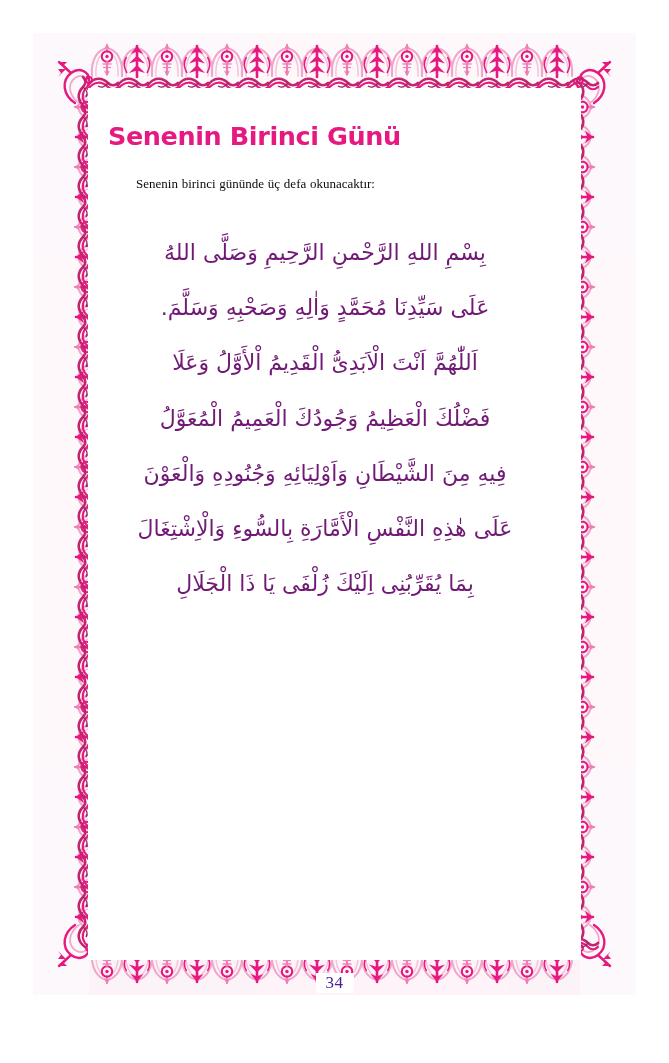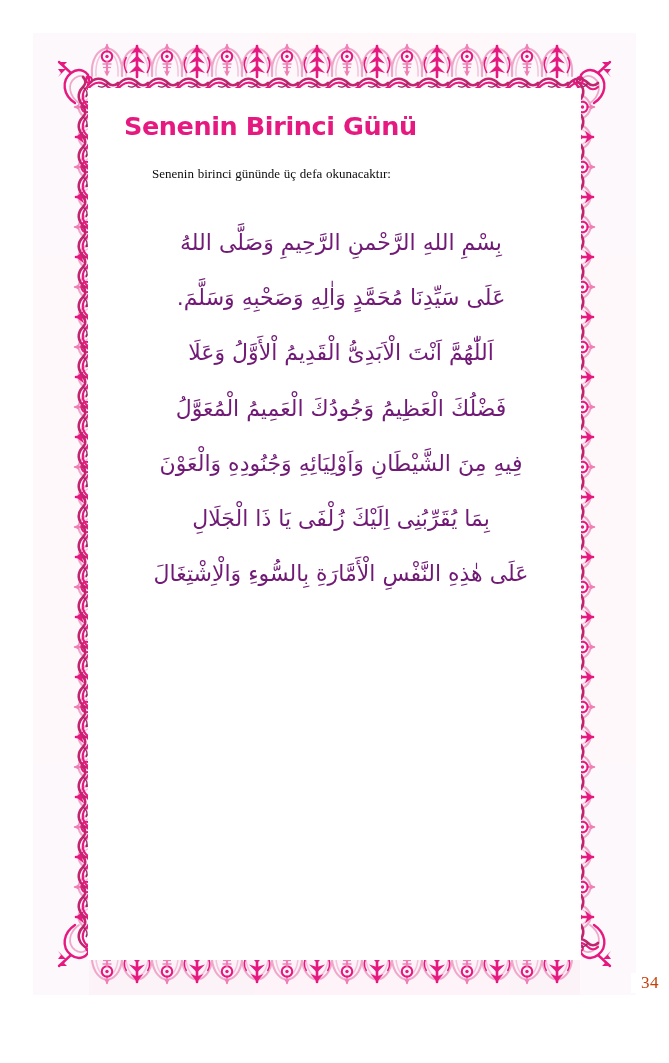--- a/index.html
+++ b/index.html
@@ -37,23 +37,22 @@
     top: 88px;
     width: 493px;
     height: 872px;
     background: #ffffff;
     box-sizing: border-box;
   }
 
   .content-inner {
     position: absolute;
     left: 17px;
-    top: 22px;
+    top: 32px;
     width: 440px;
-    margin-left: 16px;
   }
 
   
   #heading {
     color: #e5197f;
     font-family: "DejaVu Sans", "Liberation Sans", sans-serif;
     font-weight: bold;
     font-size: 25.5px;
     line-height: 33px;
     letter-spacing: -0.4px;
@@ -96,24 +95,24 @@
     white-space: nowrap;
     font-feature-settings: "liga" 1, "calt" 1;
   }
 
   
   #page-number {
     position: absolute;
     left: 0;
     right: 0;
     top: 973px;
-    text-align: right;
+    text-align: center;
     font-family: "Liberation Serif", "DejaVu Serif", serif;
     font-size: 17px;
-    color: #c2410c;
+    color: #4c1d95;
     letter-spacing: 0.5px;
   }
   #page-number .pn-badge {
     display: inline-block;
     background: #ffffff;
     padding: 0 10px;
   }
 </style>
 </head>
 <body>
@@ -514,22 +513,22 @@
       </h1>
 
       <p id="intro-paragraph">Senenin birinci gününde üç defa okunacaktır:</p>
 
       <div id="arabic-block" lang="ar" dir="rtl">
         <span class="aline">بِسْمِ اللهِ الرَّحْمنِ الرَّحِيمِ وَصَلَّى اللهُ</span>
         <span class="aline">عَلَى سَيِّدِنَا مُحَمَّدٍ وَاٰلِهِ وَصَحْبِهِ وَسَلَّمَ.</span>
         <span class="aline">اَللّٰهُمَّ اَنْتَ الْاَبَدِىُّ الْقَدِيمُ اْلأَوَّلُ وَعَلَا</span>
         <span class="aline">فَضْلُكَ الْعَظِيمُ وَجُودُكَ الْعَمِيمُ الْمُعَوَّلُ</span>
         <span class="aline">فِيهِ مِنَ الشَّيْطَانِ وَاَوْلِيَائِهِ وَجُنُودِهِ وَالْعَوْنَ</span>
+        <span class="aline">عَلَى هٰذِهِ النَّفْسِ الْأَمَّارَةِ بِالسُّوءِ وَالْاِشْتِغَالَ</span>
         <span class="aline">بِمَا يُقَرِّبُنِى اِلَيْكَ زُلْفَى يَا ذَا الْجَلَالِ</span>
-        <span class="aline">عَلَى هٰذِهِ النَّفْسِ الْأَمَّارَةِ بِالسُّوءِ وَالْاِشْتِغَالَ</span>
       </div>
 
     </div>
   </div>
 
   <div id="page-number">
     <span class="pn-badge">34</span>
   </div>
 
 </div>

